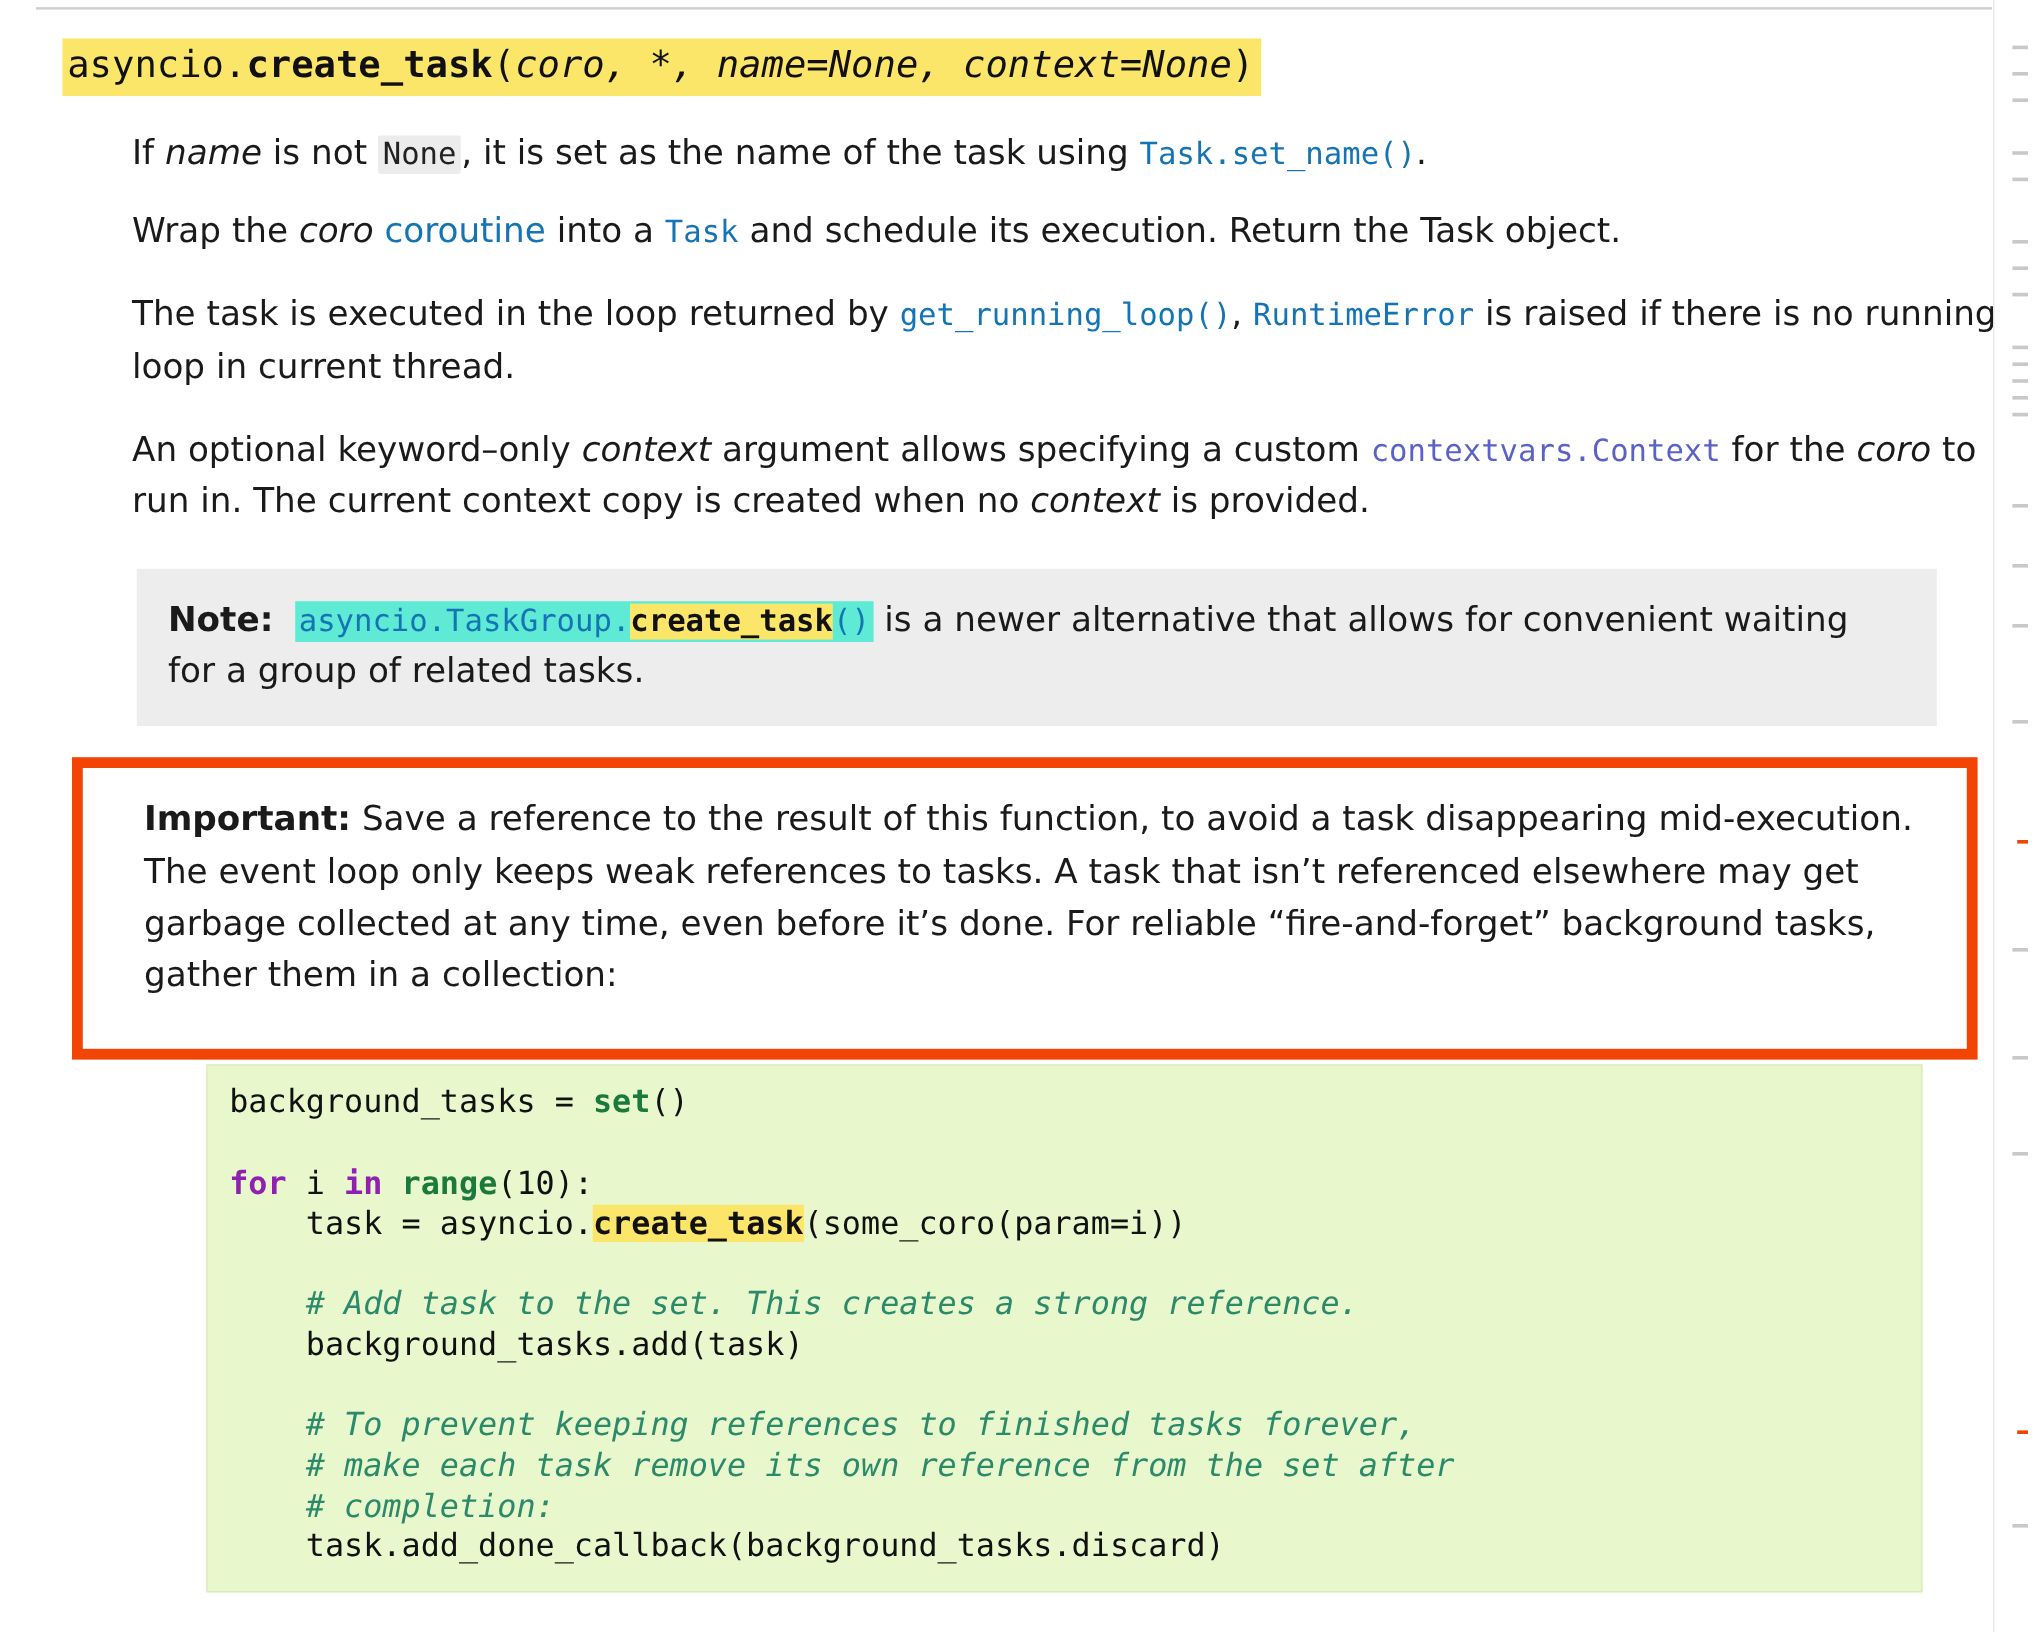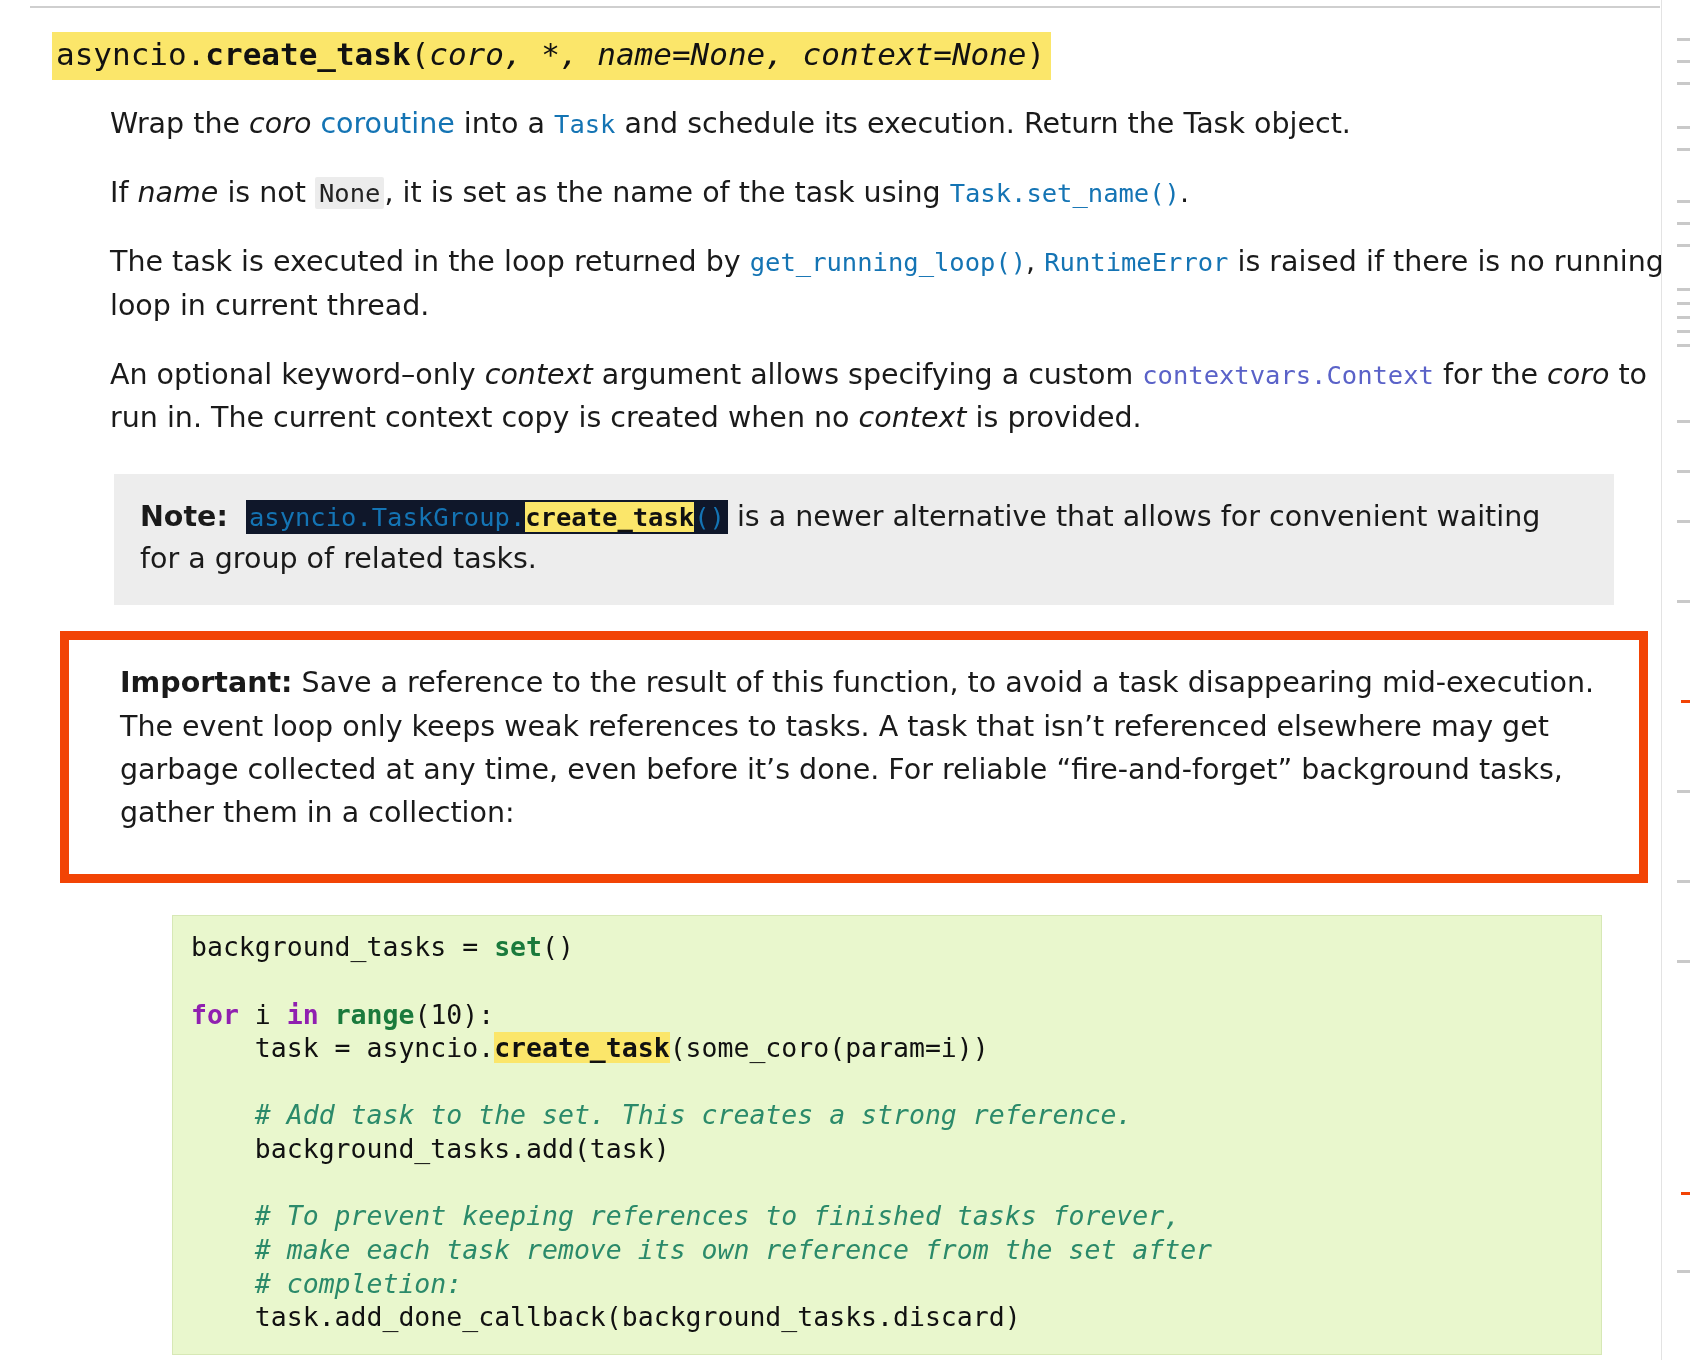--- a/index.html
+++ b/index.html
@@ -86,21 +86,21 @@
     width: 1500px;
     box-sizing: border-box;
     font-size: 28.5px;
     line-height: 1.5;
     color: #1a1a1a;
   }
   .note .title { font-weight: bold; }
   .note code.mixed {
     font-family: "DejaVu Sans Mono", monospace;
     font-size: 25.5px;
-    background: #0f172a;
+    background: #5eead4;
     padding: 2px 3px;
     color: #1474b4;
   }
   .note code.mixed .hl {
     background: #fbe66a;
     font-weight: bold;
     color: #111;
   }
 
   
@@ -126,21 +126,21 @@
     line-height: 1.52;
     color: #1a1a1a;
     width: 1588px;
     box-sizing: border-box;
     height: 252px;
   }
   .important-inner .title { font-weight: bold; }
 
   
   .codeblock {
-    margin: 32px 0 0 120px;
+    margin: 4px 0 0 120px;
     background: #e9f7cd;
     border: 1px solid #d7e8b6;
     width: 1430px;
     box-sizing: border-box;
     padding: 14px 18px 20px 18px;
     font-family: "DejaVu Sans Mono", monospace;
     font-size: 26.5px;
     line-height: 1.27;
     color: #111;
     white-space: pre;
@@ -177,24 +177,24 @@
 <div class="page">
 
   <div class="top-rule"></div>
 
   <div class="content">
 
     
     <div class="sig"><span>asyncio.</span><span class="fname">create_task</span><span>(</span><span class="param">coro, *, name=None, context=None</span><span>)</span></div>
 
     
+    <p class="para">If <em class="it">name</em> is not <code class="lit plain">None</code>, it is set as the name of the task using <code class="lit">Task.set_name()</code>.</p>
+
+    
     <p class="para first">Wrap the <em class="it">coro</em> <a class="xref" href="#">coroutine</a> into a <code class="lit">Task</code> and schedule its execution. Return the Task object.</p>
-
-    
-    <p class="para">If <em class="it">name</em> is not <code class="lit plain">None</code>, it is set as the name of the task using <code class="lit">Task.set_name()</code>.</p>
 
     
     <p class="para">The task is executed in the loop returned by <code class="lit">get_running_loop()</code>, <code class="lit err">RuntimeError</code> is raised if there is no running loop in current thread.</p>
 
     
     <p class="para">An optional keyword–only <em class="it">context</em> argument allows specifying a custom <code class="lit purple">contextvars.Context</code> for the <em class="it">coro</em> to run in. The current context copy is created when no <em class="it">context</em> is provided.</p>
 
     
     <div class="note"><span class="title">Note:</span>&nbsp; <code class="mixed"><span>asyncio.TaskGroup.</span><span class="hl">create_task</span><span>()</span></code><span> is a newer alternative that allows for convenient waiting for a group of related tasks.</span></div>
 

